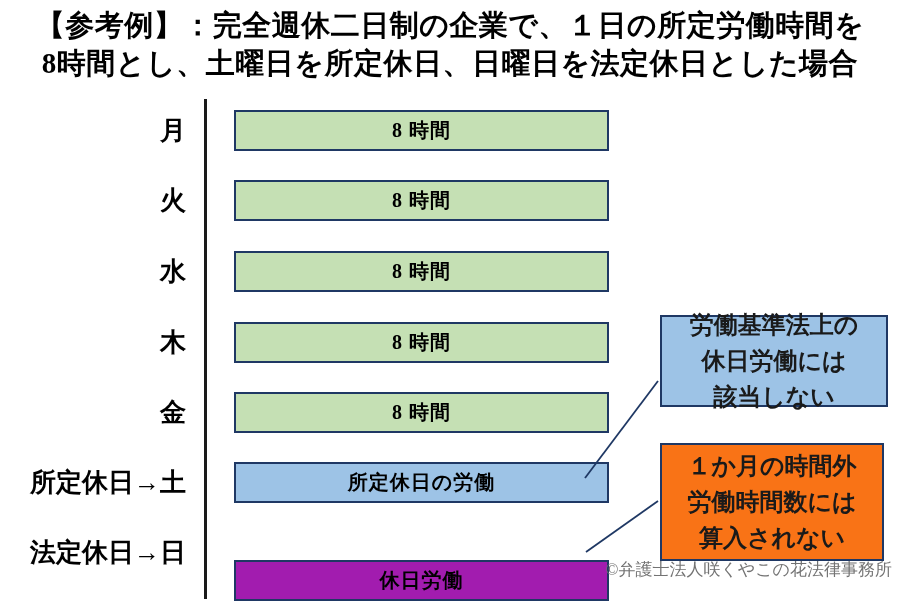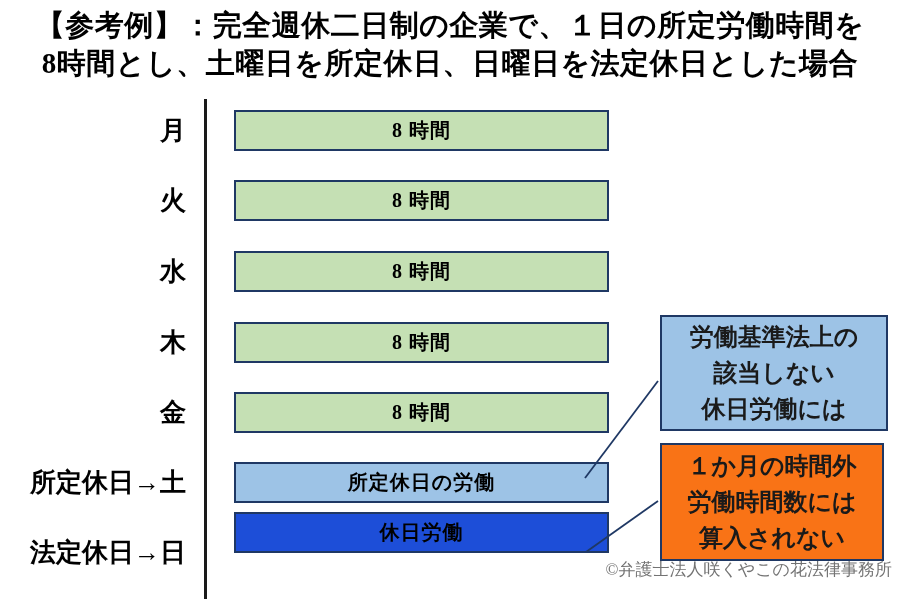--- a/index.html
+++ b/index.html
@@ -67,21 +67,21 @@
     display: flex;
     flex-direction: column;
     justify-content: center;
     align-items: center;
     text-align: center;
     font-size: 24px;
     font-weight: bold;
     color: #1a1a1a;
     line-height: 36px;
   }
-  #callout-saturday { left: 660px; top: 315px; width: 228px; height: 116px; }
+  #callout-saturday { left: 660px; top: 315px; width: 228px; height: 92px; }
   #callout-sunday   { left: 660px; top: 443px; width: 224px; height: 118px; }
   .connector-svg {
     position: absolute;
     left: 0; top: 0;
     width: 900px; height: 616px;
     pointer-events: none;
   }
   .copyright {
     position: absolute;
     right: 8px;
@@ -143,33 +143,33 @@
   </div>
   <div class="bar" style="top: 322px; background-color: rgb(197, 224, 180);">
     <span>8 時間</span>
   </div>
   <div class="bar" style="top: 392px; background-color: rgb(197, 224, 180);">
     <span>8 時間</span>
   </div>
   <div class="bar" style="top: 462px; background-color: rgb(157, 195, 230);">
     <span>所定休日の労働</span>
   </div>
-  <div class="bar" style="top: 512px; background-color: #1d4ed8;">
+  <div class="bar" style="top: 560px; background-color: #a21caf;">
     <span>休日労働</span>
   </div>
 
   <svg class="connector-svg" viewBox="0 0 900 616">
     <line x1="585" y1="478" x2="658" y2="381" stroke="#1F3864" stroke-width="1.8"></line>
     <line x1="586" y1="552" x2="658" y2="501" stroke="#1F3864" stroke-width="1.8"></line>
   </svg>
 
   <div class="callout" id="callout-saturday" style="background-color: rgb(157, 195, 230);">
     <div>労働基準法上の</div>
+    <div>休日労働には</div>
     <div>該当しない</div>
-    <div>休日労働には</div>
   </div>
   <div class="callout" id="callout-sunday" style="background-color: #f97316;">
     <div>１か月の時間外</div>
     <div>労働時間数には</div>
     <div>算入されない</div>
   </div>
 
   <div class="copyright">©弁護士法人咲くやこの花法律事務所</div>
 
 </div>

